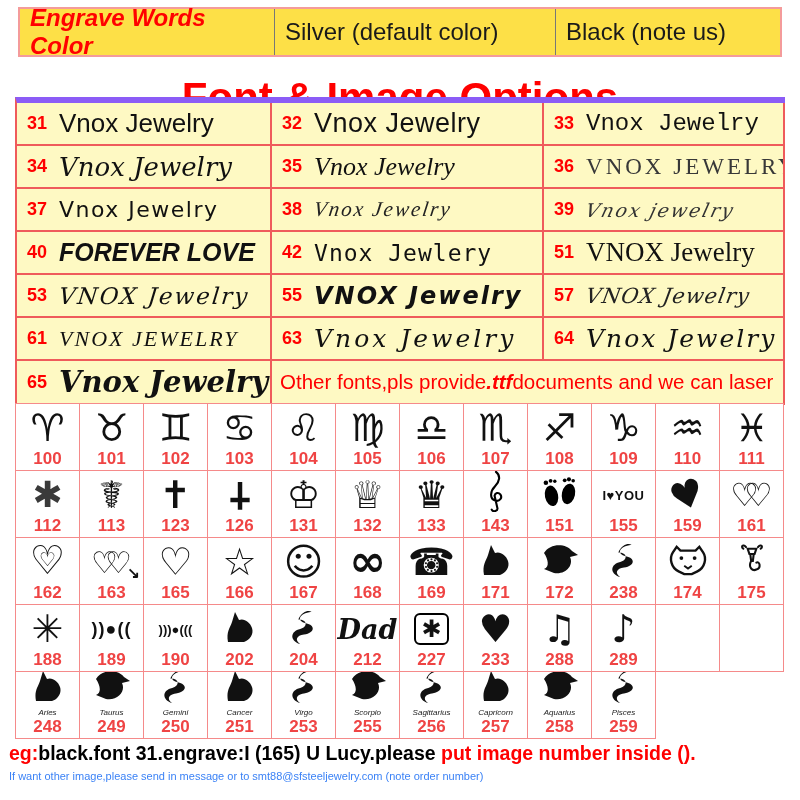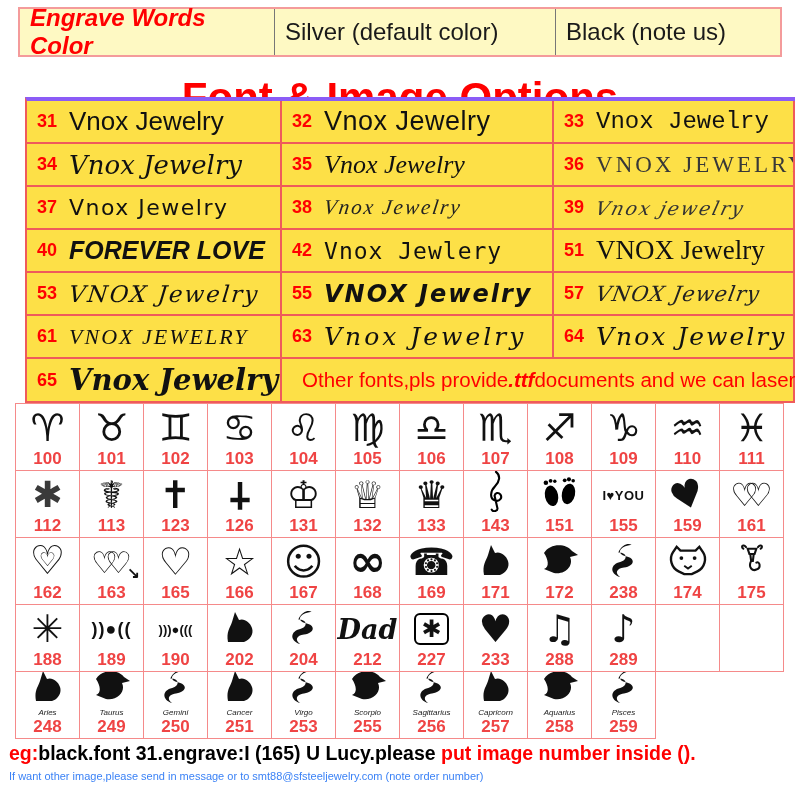--- a/index.html
+++ b/index.html
@@ -1,36 +1,36 @@
 <!DOCTYPE html>
 <html><head>
 <meta charset="utf-8">
 <style>
   html,body{margin:0;padding:0;}
   body{width:800px;height:800px;background:#fff;position:relative;overflow:hidden;
        font-family:"Liberation Sans",sans-serif;}
 
   
   .hdr{position:absolute;left:18px;top:7px;width:760px;height:46px;
-       border:2px solid #f49b9b;display:flex;align-items:stretch;background:#fef9c3;}
+       border:2px solid #f49b9b;display:flex;align-items:stretch;background:#fde047;}
   .hcell{display:flex;align-items:center;padding-left:10px;font-size:24px;color:#1a1a1a;}
   .hcell+.hcell{border-left:1px solid #777;}
   .hc1{width:244px;color:#f00;font-weight:bold;font-style:italic;}
   .hc2{width:270px;}
   .hc3{flex:1;}
 
   
   .title{position:absolute;top:50px;left:0;width:800px;text-align:center;
          font-size:42px;font-weight:bold;color:#f00;line-height:1.05;margin-top:26px;}
 
   
-  .fontgrid{position:absolute;left:25px;top:97px;width:768px;
+  .fontgrid{position:absolute;left:15px;top:97px;width:768px;
             display:grid;grid-template-columns:255px 272px 241px;
             grid-template-rows:repeat(6,43px) 44px;
-            border-top:4px solid #8b5cf6;border-left:2px solid #ef5b5b;background:#fde047;}
+            border-top:6px solid #8b5cf6;border-left:2px solid #ef5b5b;background:#fef9c3;}
   .fcell{border-right:2px solid #ef5b5b;border-bottom:2px solid #ef5b5b;
          display:flex;align-items:center;gap:12px;padding-left:10px;overflow:hidden;}
   .fnum{color:#f00;font-weight:bold;font-size:18px;flex:none;}
   .fsample{color:#111;white-space:nowrap;display:inline-block;}
   .f31{font-family:"Liberation Sans",sans-serif;font-size:26px;}
   .f32{font-family:"Liberation Sans",sans-serif;font-size:27px;letter-spacing:.5px;}
   .f33{font-family:"Liberation Mono",monospace;font-size:24px;}
   .f34{font-family:"DejaVu Serif",serif;font-style:italic;font-size:26px;}
   .f35{font-family:"Liberation Serif",serif;font-style:italic;font-size:26px;}
   .f36{font-family:"Liberation Serif",serif;font-size:23px;letter-spacing:3px;color:#383838;}
@@ -41,21 +41,21 @@
   .f42{font-family:"DejaVu Sans Mono",monospace;font-size:23px;letter-spacing:1px;}
   .f51{font-family:"Liberation Serif",serif;font-size:27px;}
   .f53{font-family:"DejaVu Serif",serif;font-style:italic;font-size:23px;letter-spacing:2px;transform:skewX(-6deg);}
   .f55{font-family:"DejaVu Sans",sans-serif;font-weight:bold;font-style:italic;font-size:24px;letter-spacing:2px;}
   .f57{font-family:"DejaVu Serif",serif;font-style:italic;font-size:21px;letter-spacing:1px;transform:skewX(-10deg);color:#222;}
   .f61{font-family:"Liberation Serif",serif;font-style:italic;font-size:22px;letter-spacing:2px;}
   .f63{font-family:"DejaVu Serif",serif;font-style:italic;font-size:25px;letter-spacing:3px;}
   .f64{font-family:"DejaVu Serif",serif;font-style:italic;font-size:25px;letter-spacing:2px;}
   .f65{font-family:"DejaVu Serif",serif;font-style:italic;font-weight:bold;font-size:29px;}
   .notecell{grid-column:2/4;border-right:2px solid #ef5b5b;border-bottom:2px solid #ef5b5b;
-            display:flex;align-items:center;padding-left:20px;color:#f00;font-size:20.5px;white-space:nowrap;}
+            display:flex;align-items:center;padding-left:8px;color:#f00;font-size:20.5px;white-space:nowrap;}
   .notecell .ttf{font-weight:bold;font-style:italic;}
 
   
   .symgrid{position:absolute;left:15px;top:403px;width:768px;
            display:grid;grid-template-columns:repeat(12,64px);grid-template-rows:repeat(5,67px);
            border-top:1.5px solid #f58a8a;border-left:1.5px solid #f58a8a;background:#fff;}
   .scell{border-right:1.5px solid #f58a8a;border-bottom:1.5px solid #f58a8a;
          display:flex;flex-direction:column;align-items:center;justify-content:flex-end;
          padding:3px 0 1px;overflow:hidden;}
   .gwrap{flex:1;display:flex;align-items:center;justify-content:center;width:100%;}

